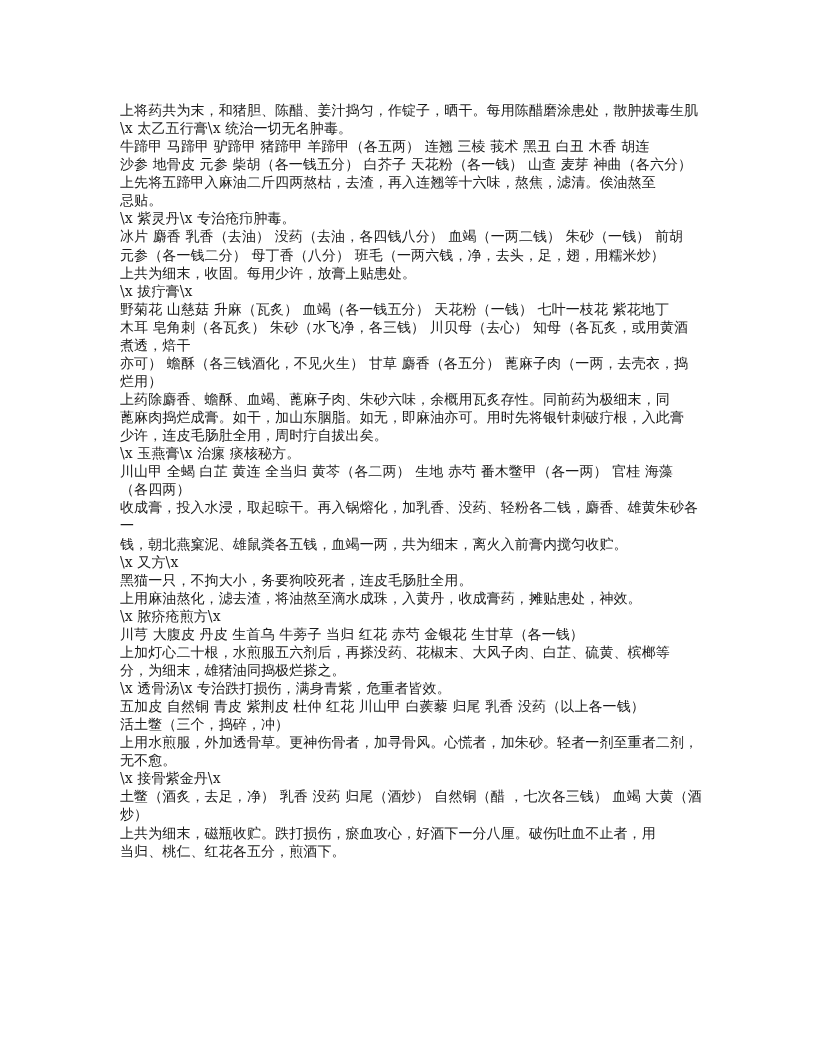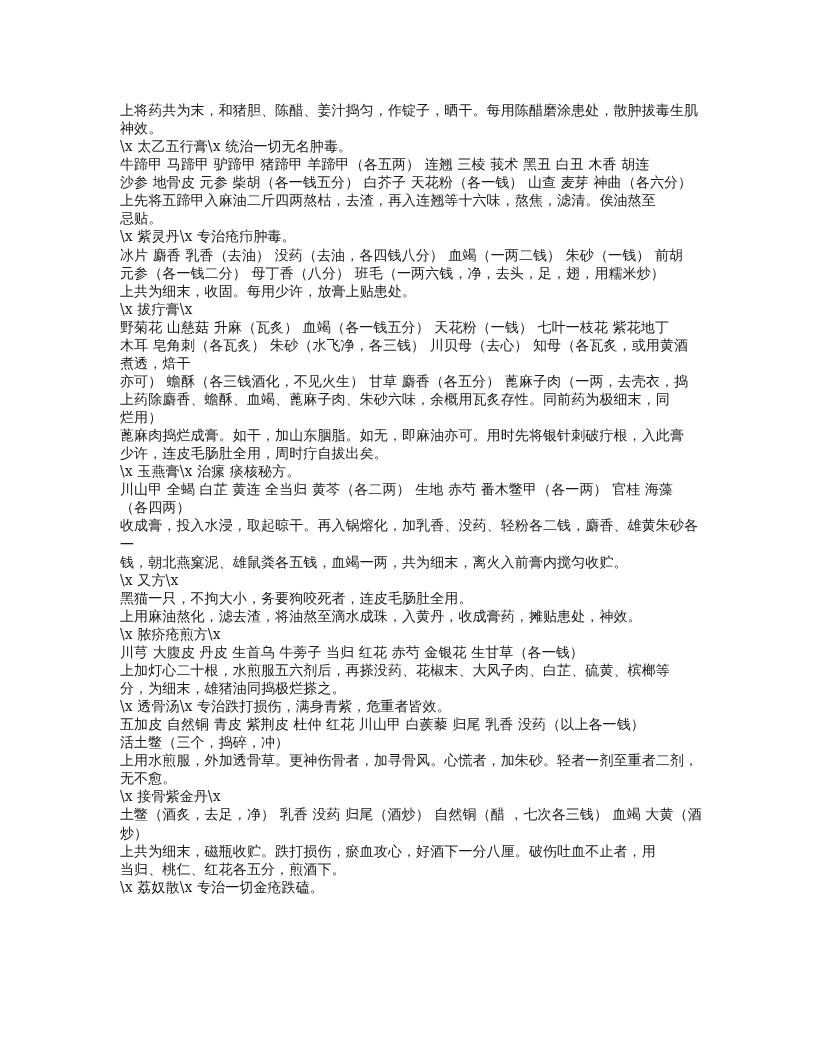--- a/index.html
+++ b/index.html
@@ -28,37 +28,36 @@
       font-size: 14px;
       white-space: nowrap;
       letter-spacing: 0.1px;
     }
   </style>
 </head>
 <body>
 
 <div class="page">
   <span class="line">上将药共为末，和猪胆、陈醋、姜汁捣匀，作锭子，晒干。每用陈醋磨涂患处，散肿拔毒生肌</span>
-  <span class="line">神效。</span>
   <span class="line">\x 太乙五行膏\x  统治一切无名肿毒。</span>
   <span class="line">牛蹄甲 马蹄甲 驴蹄甲 猪蹄甲 羊蹄甲（各五两） 连翘 三棱 莪术 黑丑 白丑 木香 胡连</span>
   <span class="line">沙参 地骨皮 元参 柴胡（各一钱五分） 白芥子 天花粉（各一钱） 山查 麦芽 神曲（各六分）</span>
   <span class="line">上先将五蹄甲入麻油二斤四两熬枯，去渣，再入连翘等十六味，熬焦，滤清。俟油熬至</span>
   <span class="line">忌贴。</span>
   <span class="line">\x 紫灵丹\x  专治疮疖肿毒。</span>
   <span class="line">冰片 麝香 乳香（去油） 没药（去油，各四钱八分） 血竭（一两二钱） 朱砂（一钱） 前胡</span>
   <span class="line">元参（各一钱二分） 母丁香（八分） 班毛（一两六钱，净，去头，足，翅，用糯米炒）</span>
   <span class="line">上共为细末，收固。每用少许，放膏上贴患处。</span>
   <span class="line">\x 拔疔膏\x</span>
   <span class="line">野菊花 山慈菇 升麻（瓦炙） 血竭（各一钱五分） 天花粉（一钱） 七叶一枝花 紫花地丁</span>
   <span class="line">木耳 皂角刺（各瓦炙） 朱砂（水飞净，各三钱） 川贝母（去心） 知母（各瓦炙，或用黄酒</span>
   <span class="line">煮透，焙干</span>
   <span class="line">亦可） 蟾酥（各三钱酒化，不见火生） 甘草 麝香（各五分） 蓖麻子肉（一两，去壳衣，捣</span>
+  <span class="line">烂用）</span>
   <span class="line">上药除麝香、蟾酥、血竭、蓖麻子肉、朱砂六味，余概用瓦炙存性。同前药为极细末，同</span>
-  <span class="line">烂用）</span>
   <span class="line">蓖麻肉捣烂成膏。如干，加山东胭脂。如无，即麻油亦可。用时先将银针刺破疔根，入此膏</span>
   <span class="line">少许，连皮毛肠肚全用，周时疔自拔出矣。</span>
   <span class="line">\x 玉燕膏\x  治瘰 痰核秘方。</span>
   <span class="line">川山甲 全蝎 白芷 黄连 全当归 黄芩（各二两） 生地 赤芍 番木鳖甲（各一两） 官桂 海藻</span>
   <span class="line">（各四两）</span>
   <span class="line">收成膏，投入水浸，取起晾干。再入锅熔化，加乳香、没药、轻粉各二钱，麝香、雄黄朱砂各</span>
   <span class="line">一</span>
   <span class="line">钱，朝北燕窠泥、雄鼠粪各五钱，血竭一两，共为细末，离火入前膏内搅匀收贮。</span>
   <span class="line">\x 又方\x</span>
   <span class="line">黑猫一只，不拘大小，务要狗咬死者，连皮毛肠肚全用。</span>
@@ -70,14 +69,13 @@
   <span class="line">\x 透骨汤\x  专治跌打损伤，满身青紫，危重者皆效。</span>
   <span class="line">五加皮 自然铜 青皮 紫荆皮 杜仲 红花 川山甲 白蒺藜 归尾 乳香 没药（以上各一钱）</span>
   <span class="line">活土鳖（三个，捣碎，冲）</span>
   <span class="line">上用水煎服，外加透骨草。更神伤骨者，加寻骨风。心慌者，加朱砂。轻者一剂至重者二剂，</span>
   <span class="line">无不愈。</span>
   <span class="line">\x 接骨紫金丹\x</span>
   <span class="line">土鳖（酒炙，去足，净） 乳香 没药 归尾（酒炒） 自然铜（醋 ，七次各三钱） 血竭 大黄（酒</span>
   <span class="line">炒）</span>
   <span class="line">上共为细末，磁瓶收贮。跌打损伤，瘀血攻心，好酒下一分八厘。破伤吐血不止者，用</span>
   <span class="line">当归、桃仁、红花各五分，煎酒下。</span>
-  <span class="line">\x 荔奴散\x  专治一切金疮跌磕。</span>
 </div>
 
 </body></html>

